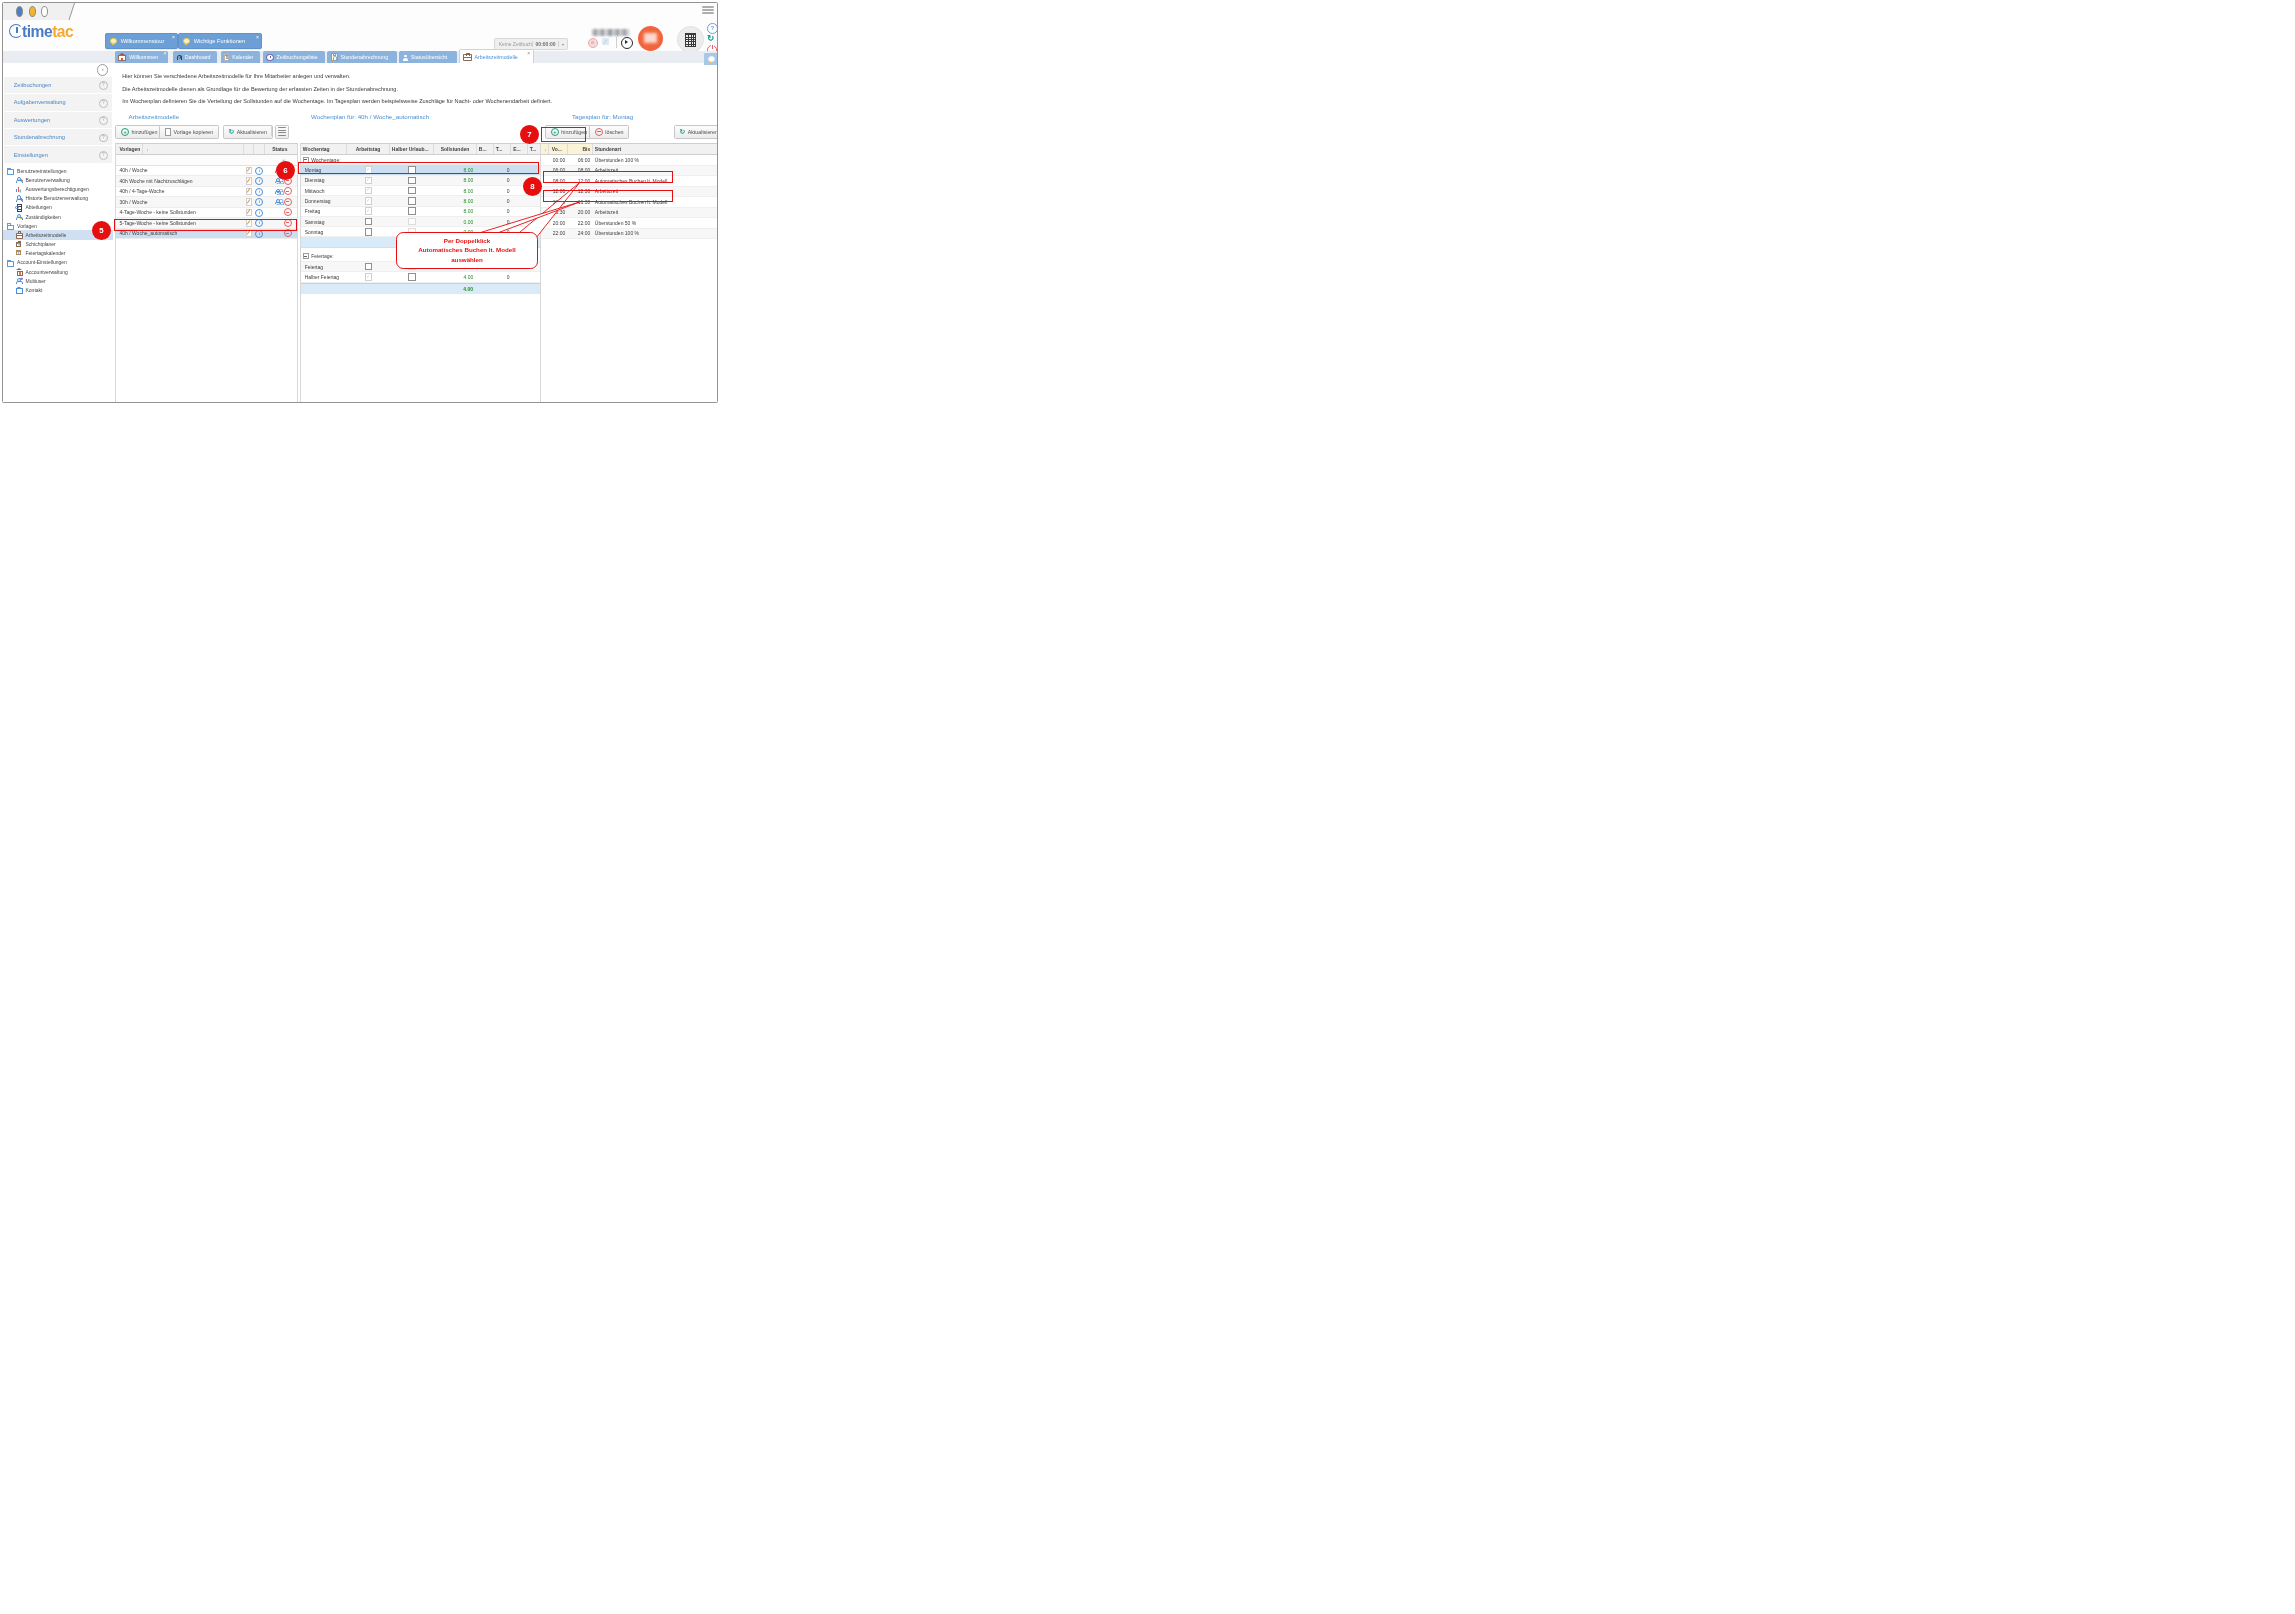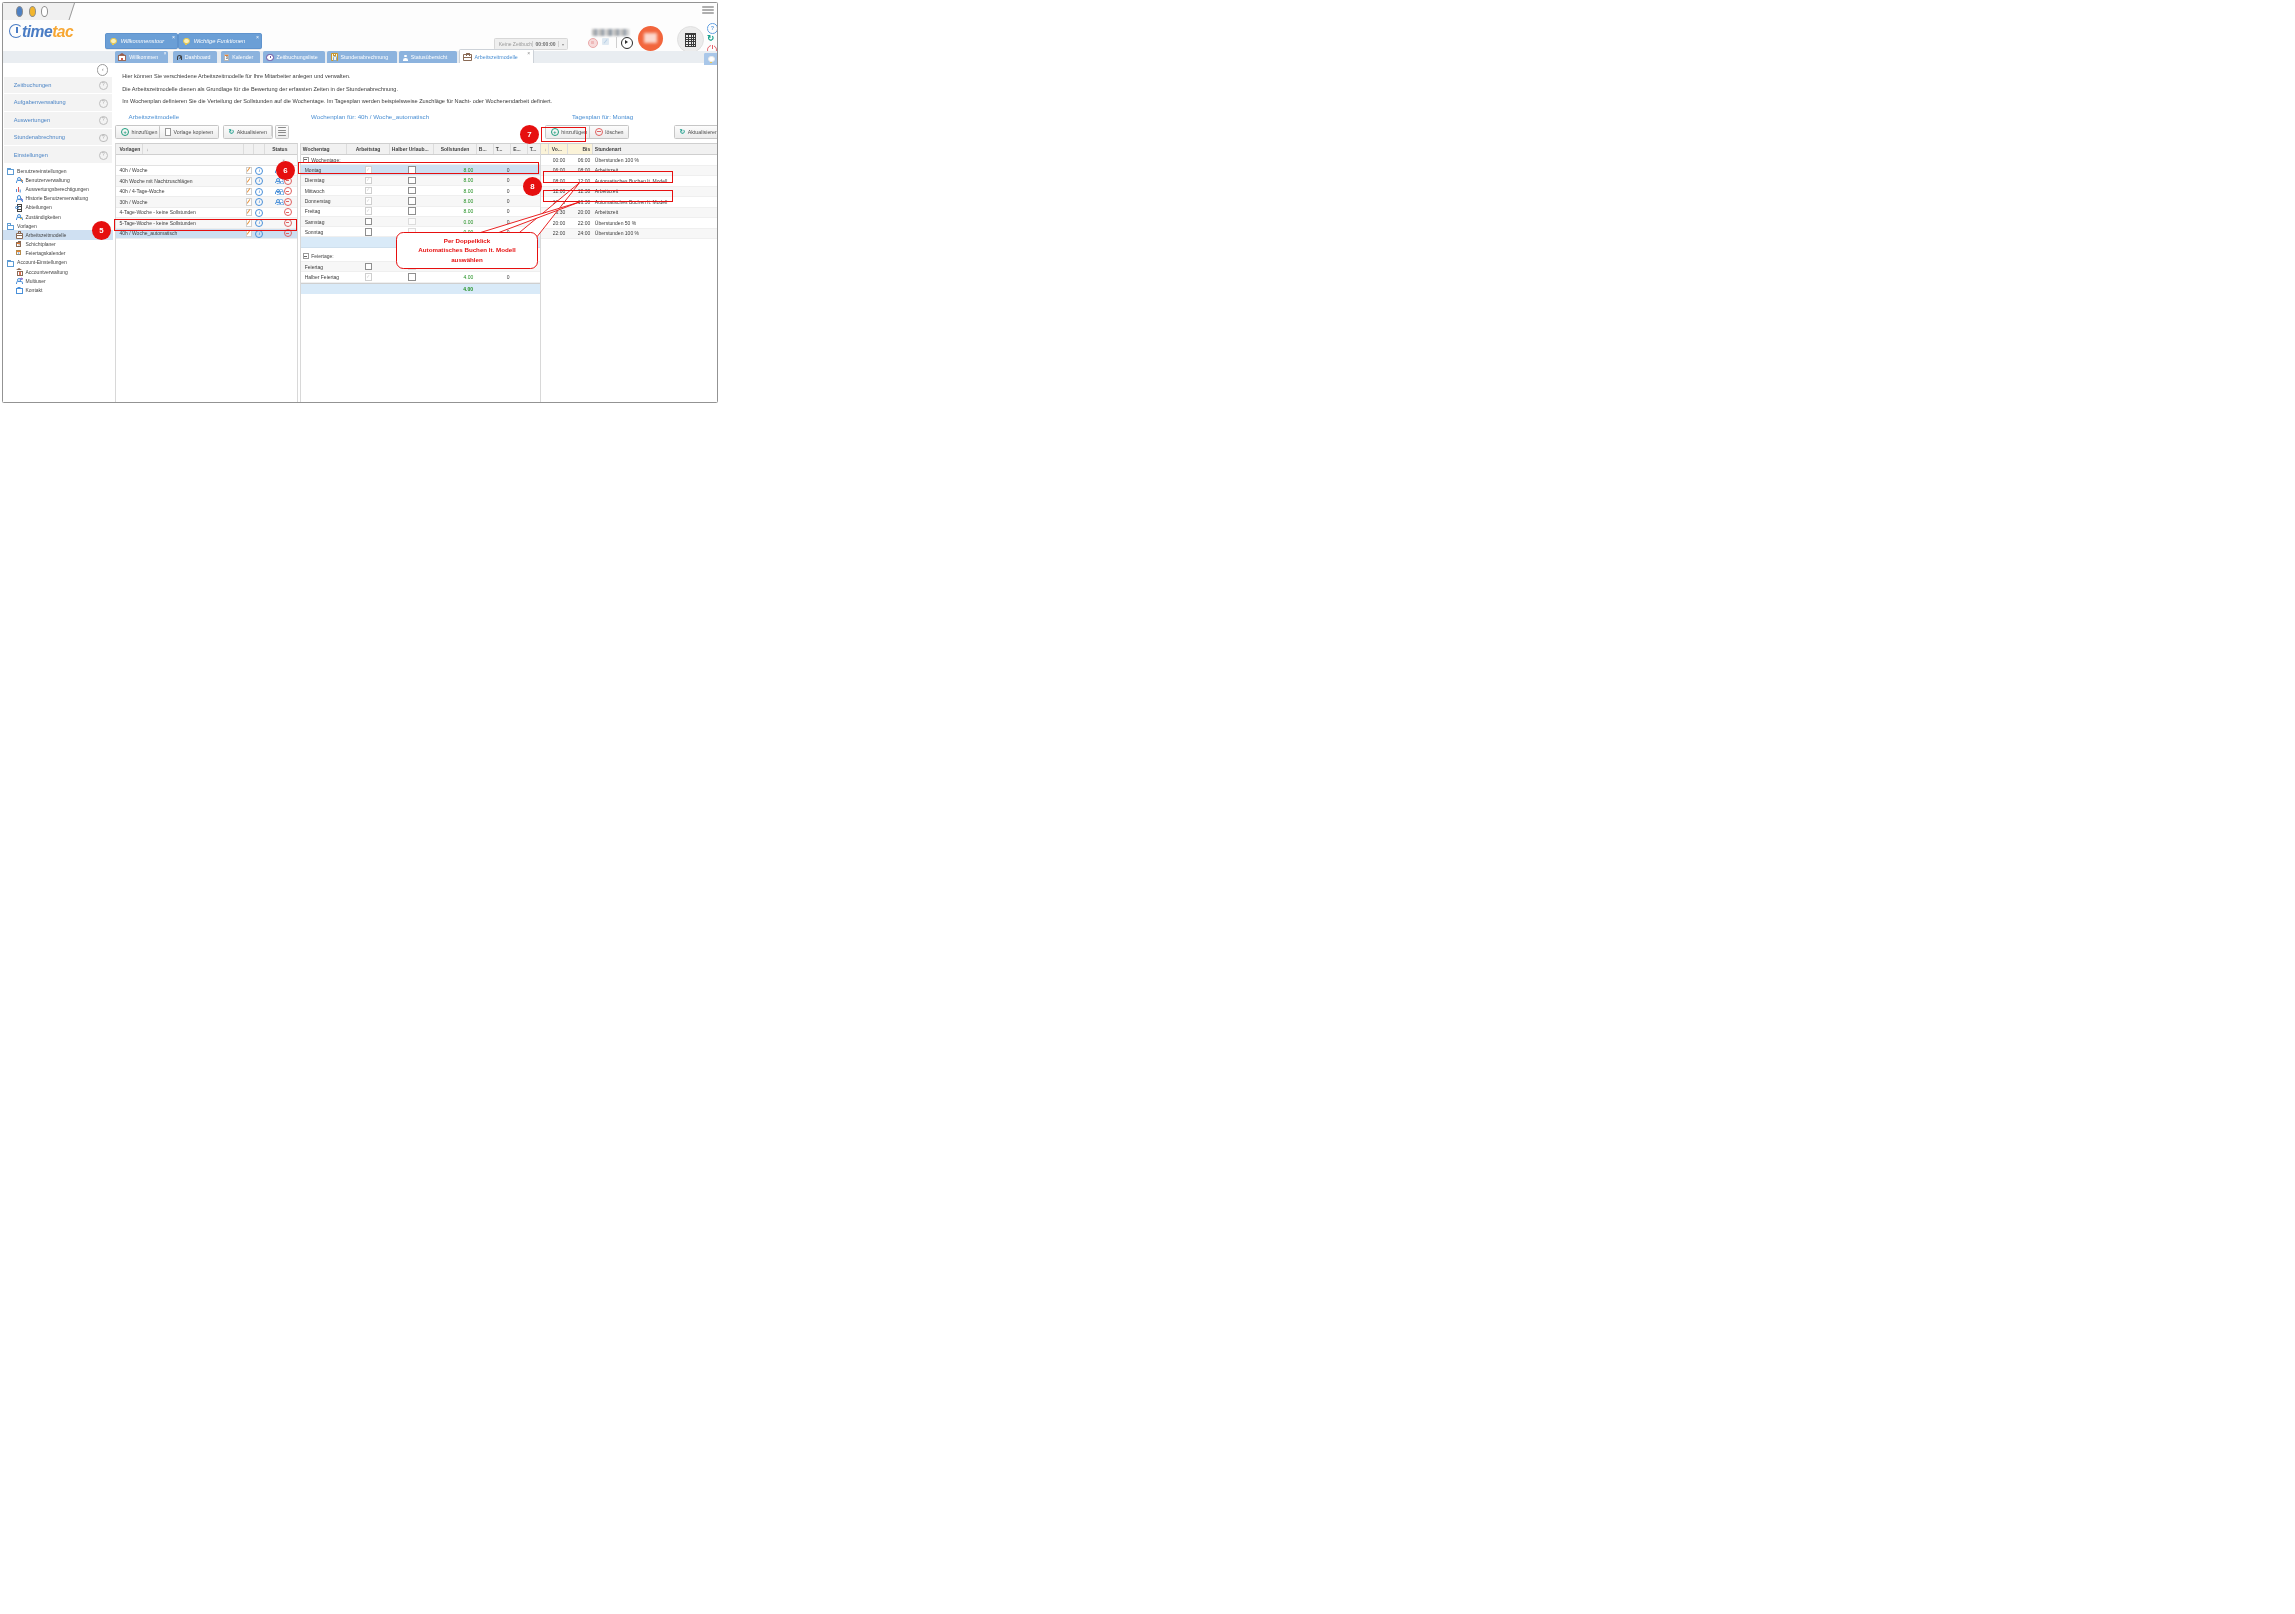--- a/index.html
+++ b/index.html
@@ -11,21 +11,21 @@
   .chrome-tab{position:absolute;left:2.8px;top:2.8px;width:57px;height:17.4px;background:#f0f0f0;border-bottom:0.9px solid #9a9a9a;}
   .chrome-tab-slant{position:absolute;left:54px;top:2.8px;width:20px;height:17.4px;background:#f0f0f0;border-right:0.9px solid #9a9a9a;border-bottom:0.9px solid #9a9a9a;transform:skewX(-18deg);transform-origin:top left;}
   .tl{position:absolute;top:6px;width:5px;height:8.7px;border-radius:50%;border:0.7px solid #8d8d8d;}
   .tl.b{left:15.6px;background:#4d80c3;}
   .tl.y{left:28.5px;background:#f2b52d;}
   .tl.w{left:41px;background:#fff;}
   .win-menu{position:absolute;right:6.4px;top:6px;width:12px;height:8.3px;z-index:3;}
   .win-menu i{display:block;height:1.6px;border-radius:0.9px;background:#aeaeae;margin-bottom:1.4px;}
 
   
-  .header{position:absolute;left:2.8px;top:20px;right:21px;height:30px;background:#fdfdfd;font-style:italic;}
+  .header{position:absolute;left:2.8px;top:20px;right:21px;height:30px;background:#fdfdfd;}
   .logo{position:absolute;left:6.4px;top:2.8px;font-size:15.6px;font-weight:bold;letter-spacing:-0.5px;}
   .logo .clk{position:relative;display:inline-block;width:13.8px;height:15.6px;vertical-align:-2.8px;margin-right:-0.9px;}
   .logo .clk::before{content:"";position:absolute;left:0;top:0;width:12px;height:12px;border:1.8px solid #4a7cc4;border-radius:50%;border-right-color:transparent;}
   .logo .clk::after{content:"";position:absolute;left:6.9px;top:3.2px;width:1.8px;height:6px;background:#4a7cc4;}
   .logo .t1{color:#4a7cc4;}
   .logo .t2{color:#f7a733;}
   .tour-btn{position:absolute;top:13.3px;height:13.3px;background:#6b9fd6;border:0.5px solid #5f93cd;border-radius:1.8px;color:#fff;font-size:5.7px;display:flex;align-items:center;padding:0 8.3px 0 4.6px;box-shadow:0 0.5px 0.5px rgba(0,0,0,.15);}
   .tour-btn .x{position:absolute;right:1.8px;top:0px;font-size:5px;color:#fff;}
   .bulb{display:inline-block;width:4.6px;height:4.6px;border-radius:50%;background:#faf0bb;border:0.7px solid #e8c84a;position:relative;margin-right:3.7px;}
   .bulb::after{content:"";position:absolute;left:1.1px;bottom:-1.8px;width:1.8px;height:1.4px;background:#e8c84a;}

